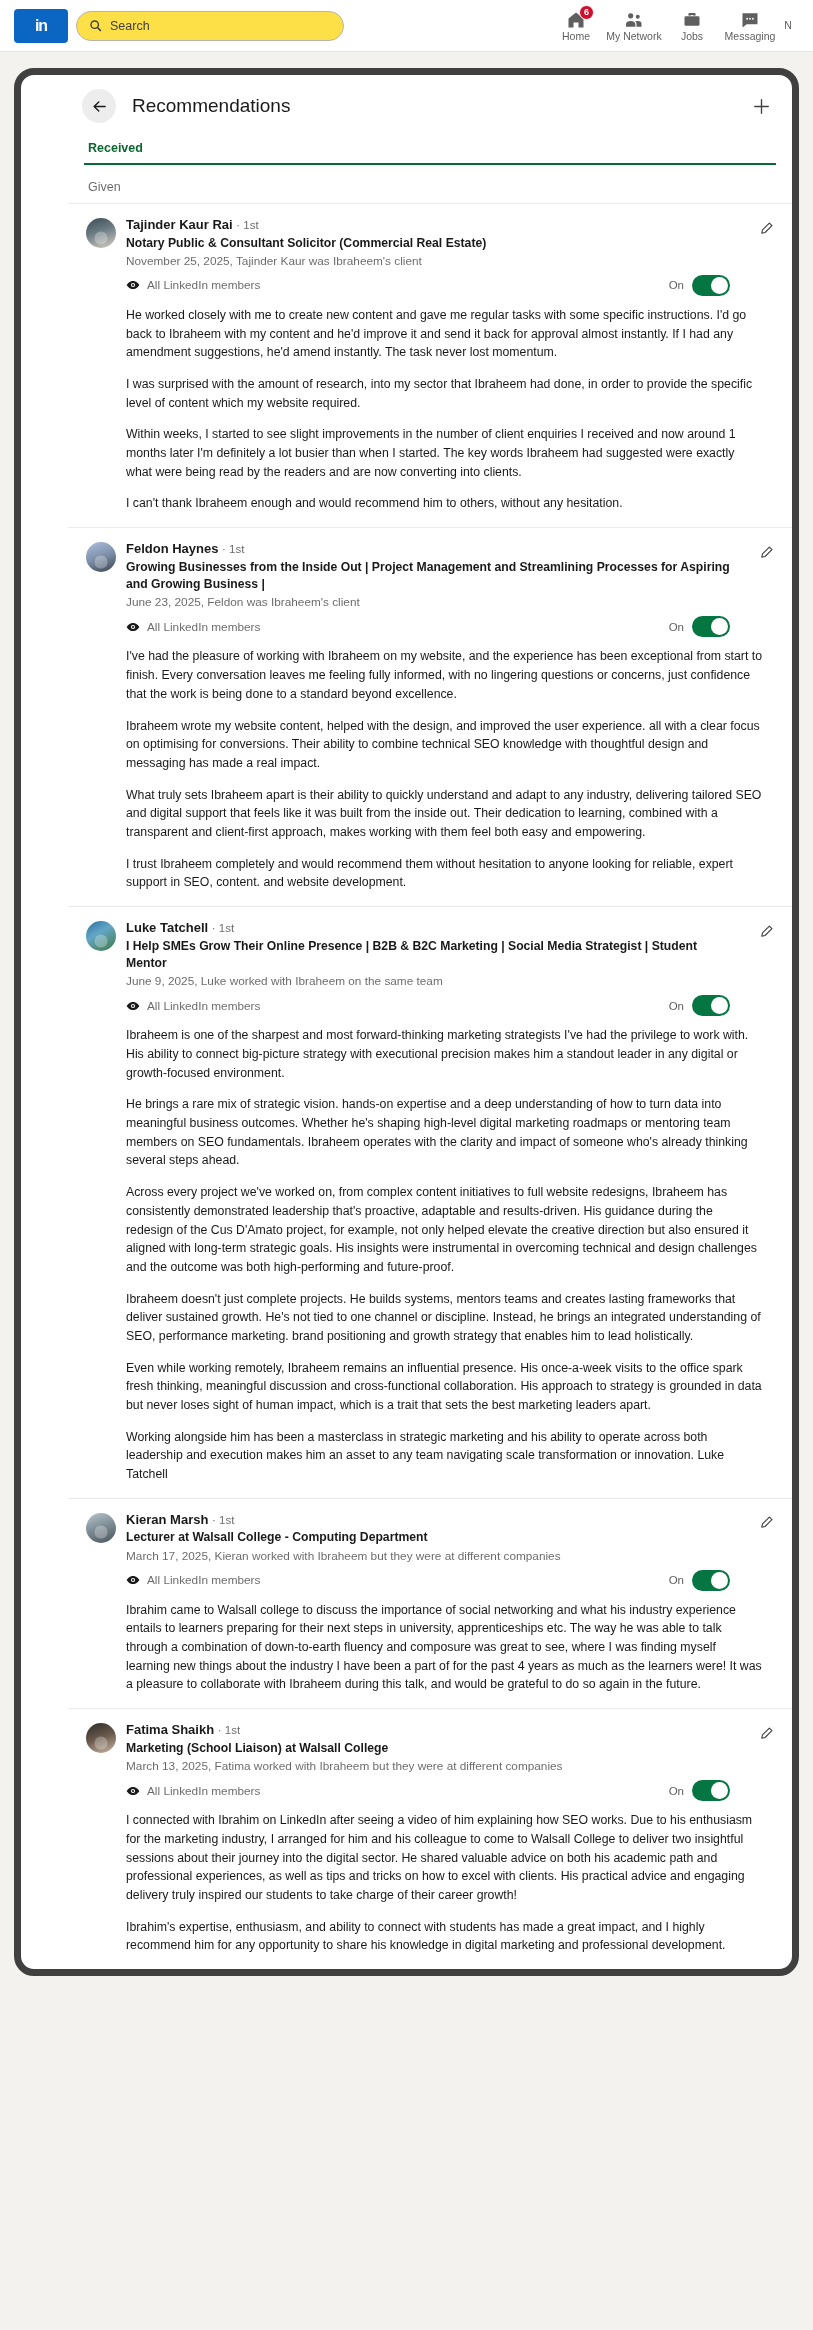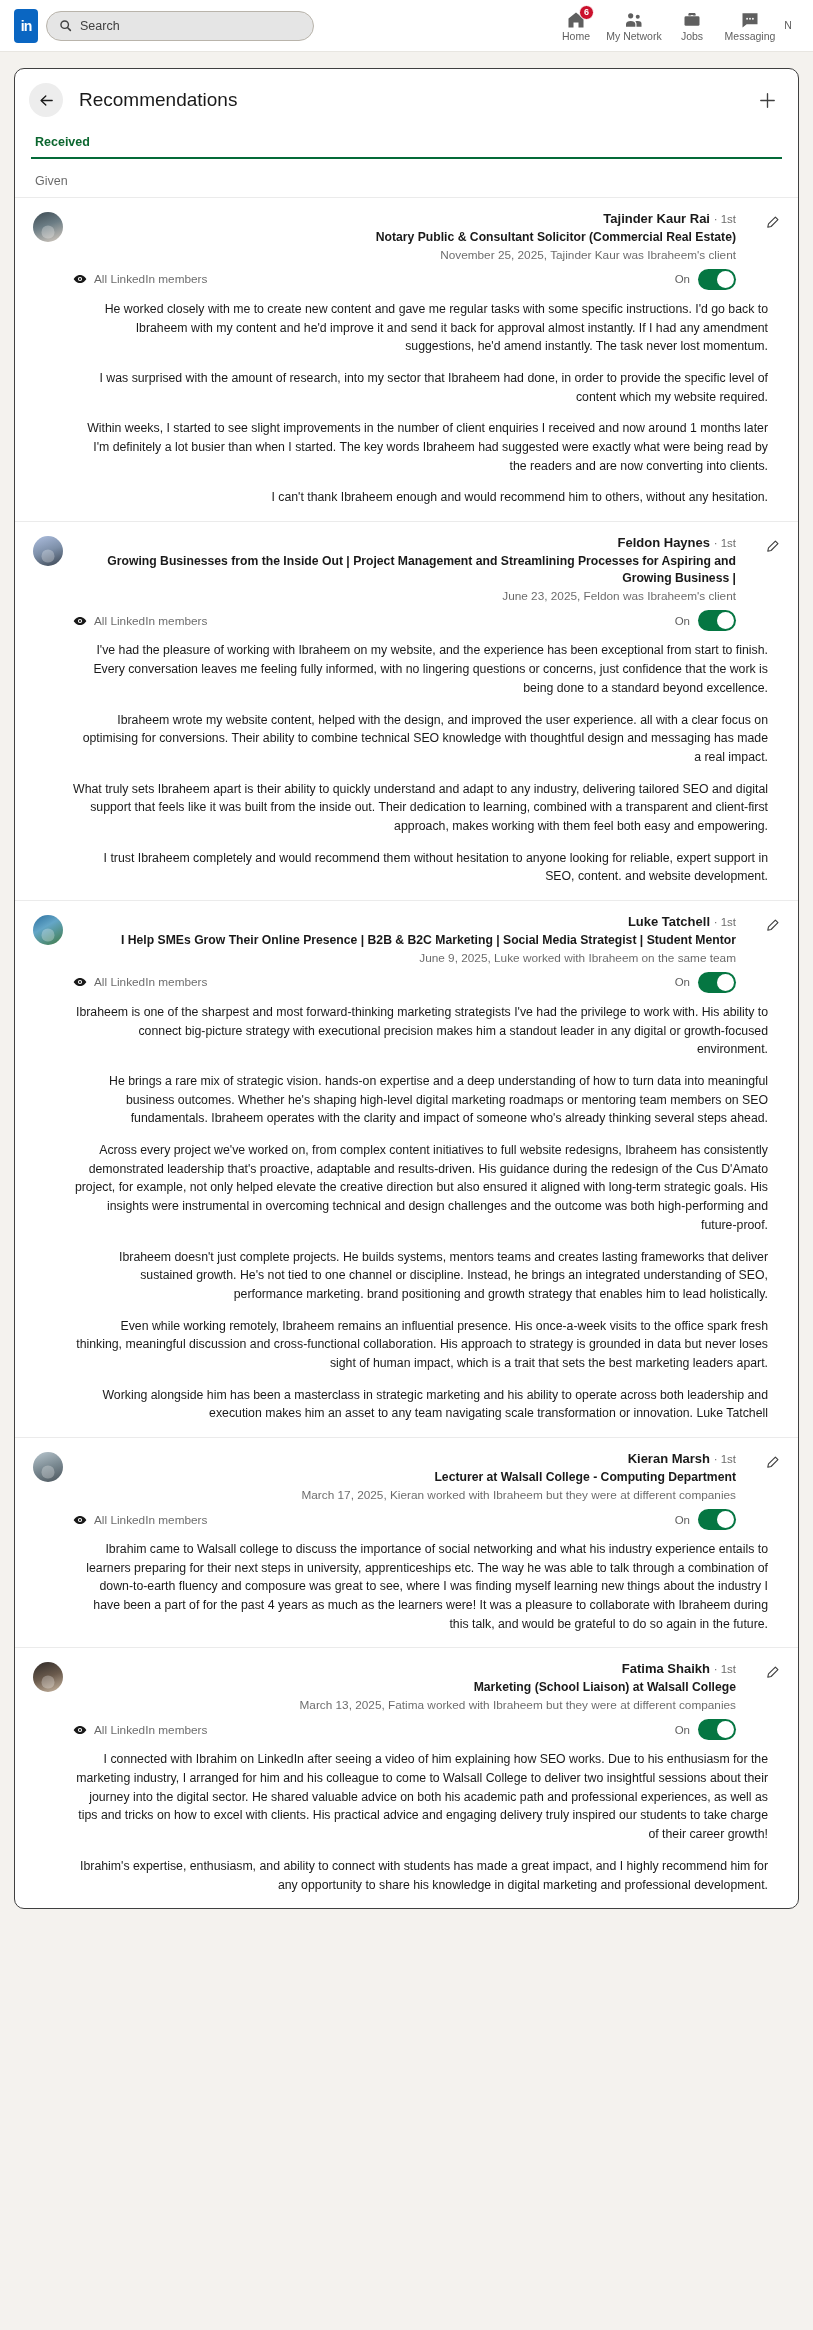--- a/index.html
+++ b/index.html
@@ -16,40 +16,40 @@
     height: 52px;
     background: #ffffff;
     border-bottom: 1px solid #e8e6e1;
     display: flex;
     align-items: center;
     padding: 0 14px;
     position: relative;
     z-index: 5;
   }
   .logo {
-    width: 24px; height: 34px;
+    width: 54px; height: 34px;
     background: #0a66c2;
     border-radius: 4px;
     color: #fff;
     font-weight: bold;
-    font-size: 14px;
+    font-size: 16px;
     display: flex;
     align-items: center;
     justify-content: center;
     letter-spacing: -1px;
     flex: 0 0 auto;
     font-family: "Liberation Sans", sans-serif;
   }
   .search-box {
     margin-left: 8px;
     height: 30px;
     width: 268px;
     border: 1px solid #b9b4ab;
     border-radius: 16px;
-    background: #e5e5e5;
+    background: #fde047;
     display: flex;
     align-items: center;
     padding: 0 12px;
     gap: 8px;
     flex: 0 0 auto;
   }
   .search-box .ph {
     color: #404040;
     font-size: 12.5px;
   }
@@ -87,23 +87,24 @@
     text-align: center;
     font-weight: 600;
   }
 
   
   .page {
     padding: 16px 14px 0 14px;
   }
   .card {
     background: #ffffff;
-    border: 1px solid #404040;
-    border-radius: 10px;
+    border: 7px solid #404040;
+    border-radius: 20px;
     overflow: hidden;
+    padding-left: 47px;
   }
 
   .card-header {
     display: flex;
     align-items: center;
     padding: 14px 16px 10px 14px;
   }
   .back-btn {
     width: 34px; height: 34px;
     border-radius: 50%;
@@ -155,21 +156,20 @@
     left: -2px; right: -2px; bottom: -1px;
     height: 2px;
     background: #046a38;
   }
 
   
   .rec {
     padding: 12px 18px 14px 18px;
     border-bottom: 1px solid #ebebeb;
     position: relative;
-    text-align: right;
   }
   .rec:last-child { border-bottom: none; }
 
   .rec-head {
     display: flex;
     gap: 10px;
   }
   .avatar {
     width: 30px; height: 30px;
     border-radius: 50%;

